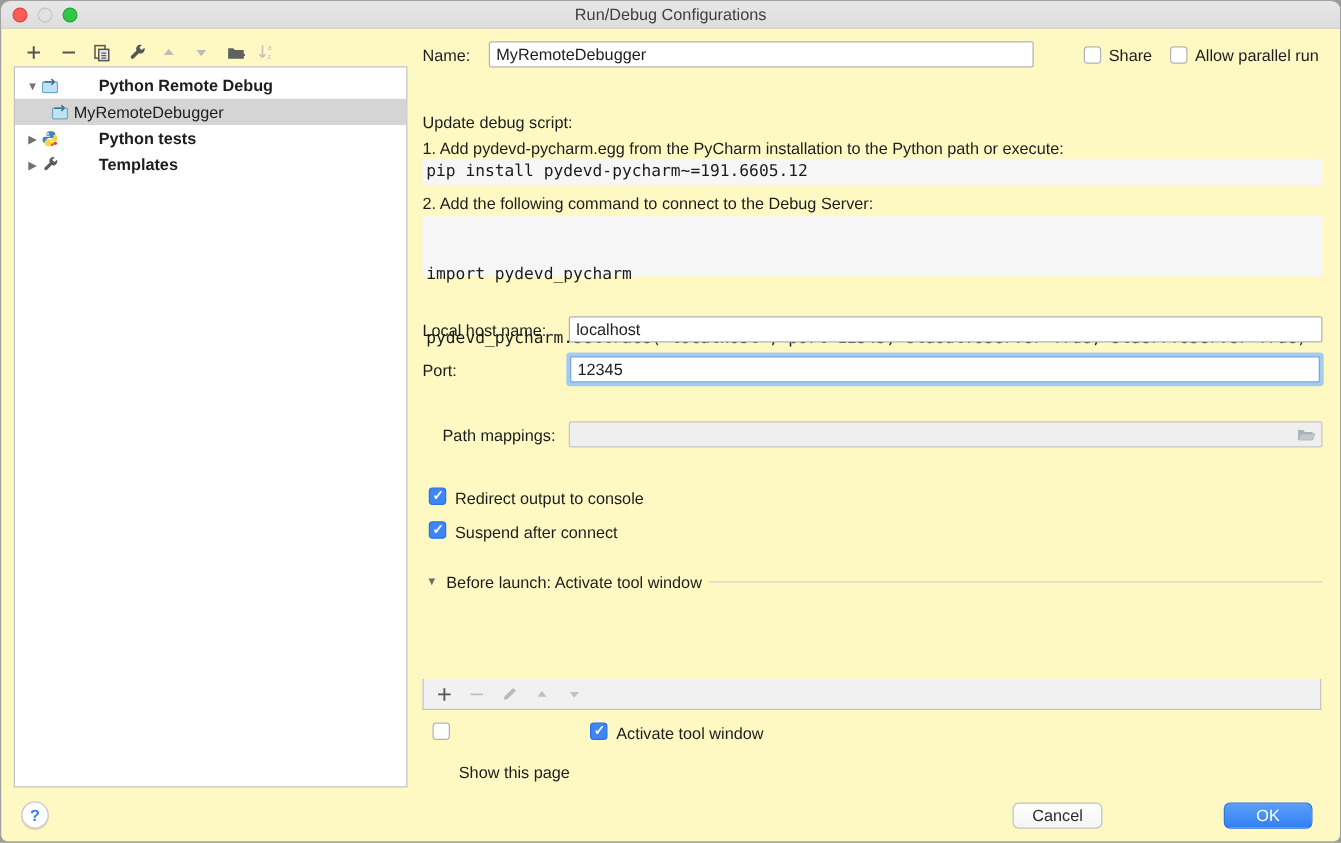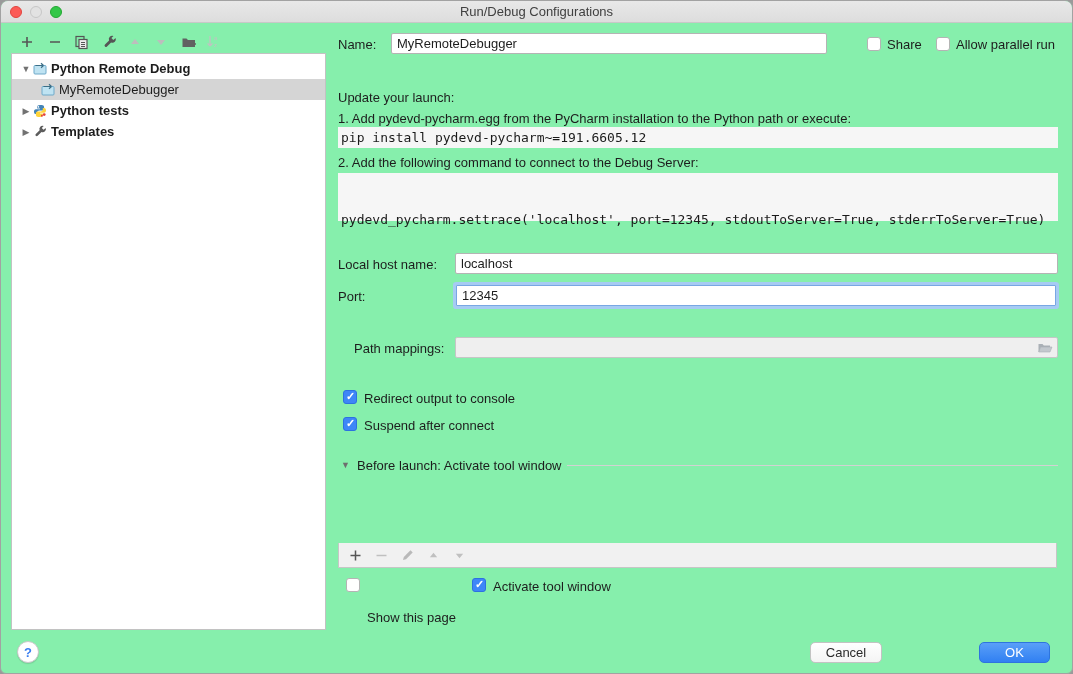--- a/index.html
+++ b/index.html
@@ -1,18 +1,18 @@
 <!DOCTYPE html>
 <html><head>
 <meta charset="utf-8">
 <style>
   * { margin:0; padding:0; box-sizing:border-box; }
   html,body { width:1073px; height:674px; background:#9a9a9a; font-family:"Liberation Sans", sans-serif; }
   .window {
-    position:relative; width:1073px; height:674px; background:#86efac;
+    position:relative; width:1073px; height:674px; background:#fef9c3;
     border:1px solid #a2a2a2; border-radius:8px 8px 6px 6px; overflow:hidden;
     font-size:13px; color:#1d1d1d;
   }
   
   .titlebar {
     position:absolute; left:0; top:0; width:100%; height:22px;
     background:linear-gradient(#e8e8e8,#dddddd); border-bottom:1px solid #c8c8c8;
   }
   .title { position:absolute; left:0; right:0; top:3px; text-align:center; font-size:13px; color:#404040; }
   .light { position:absolute; top:5px; width:12px; height:12px; border-radius:50%; }
@@ -24,21 +24,21 @@
   
   .tree-panel {
     position:absolute; left:10px; top:52px; width:315px; height:577px;
     background:#ffffff; border:1px solid #c2c2c2; padding-top:4px; overflow:hidden;
   }
   .tree-row { display:flex; align-items:center; height:21px; }
   .tree-row.selected { background:#d5d5d5; }
   .tree-arrow { width:14px; margin-left:7px; text-align:center; font-size:9px; color:#727272; }
   .tree-icon { width:14px; height:14px; margin-right:4px; display:flex; align-items:center; }
   .tree-label { font-size:13px; }
-  .tree-label.bold { font-weight:bold; }
+  .tree-label.bold { font-weight:bold;margin-left:28px; }
   
   .abs { position:absolute; }
   .lbl { font-size:13px; color:#1d1d1d; white-space:nowrap; }
   .txt-input {
     position:absolute; border:1px solid #b4b4b4; background:#fff; border-radius:2px;
     font-family:"Liberation Sans", sans-serif; font-size:13px; color:#1d1d1d; padding:0 5px; outline:none;
   }
   .txt-input.focused { border:1px solid #78a7e3; box-shadow:0 0 0 3px #a6cbf3; border-radius:1px; }
   .code {
     position:absolute; background:#f6f6f6; font-family:"DejaVu Sans Mono", monospace;
@@ -178,25 +178,26 @@
     </div>
   </div>
 
   <div class="abs lbl" style="left:337px;top:36px;">Name:</div>
   <input class="txt-input" style="left: 390px; top: 32px; width: 436px; height: 21px;" value="MyRemoteDebugger">
   <div class="chk" style="left:866px;top:36px;"></div>
   <div class="abs lbl" style="left:886px;top:36px;">Share</div>
   <div class="chk" style="left:935px;top:36px;"></div>
   <div class="abs lbl" style="left:955px;top:36px;">Allow parallel run</div>
 
-  <div class="abs lbl" style="left:337px;top:89px;">Update your launch:</div>
+  <div class="abs lbl" style="left:337px;top:89px;">Update debug script:</div>
   <div class="abs lbl" style="left:337px;top:110px;">1. Add pydevd-pycharm.egg from the PyCharm installation to the Python path or execute:</div>
   <div class="code" style="left:337px;top:126px;width:720px;height:21px;line-height:21px;padding-left:3px;">pip install pydevd-pycharm~=191.6605.12</div>
   <div class="abs lbl" style="left:337px;top:154px;">2. Add the following command to connect to the Debug Server:</div>
   <div class="code" style="left:337px;top:172px;width:720px;height:48px;padding:4px 3px;line-height:17px;">
+    <div>import pydevd_pycharm</div>
     <div>pydevd_pycharm.settrace('localhost', port=12345, stdoutToServer=True, stderrToServer=True)</div>
   </div>
 
   <div class="abs lbl" style="left:337px;top:256px;">Local host name:</div>
   <input class="txt-input" style="left: 454px; top: 252px; width: 603px; height: 21px;" value="localhost">
   <div class="abs lbl" style="left:337px;top:288px;">Port:</div>
   <input class="txt-input focused" style="left: 455px; top: 284px; width: 600px; height: 21px;" value="12345">
 
   <div class="abs lbl" style="left:353px;top:340px;">Path mappings:</div>
   <div class="path-field" style="left:454px;top:336px;width:603px;height:21px;">

